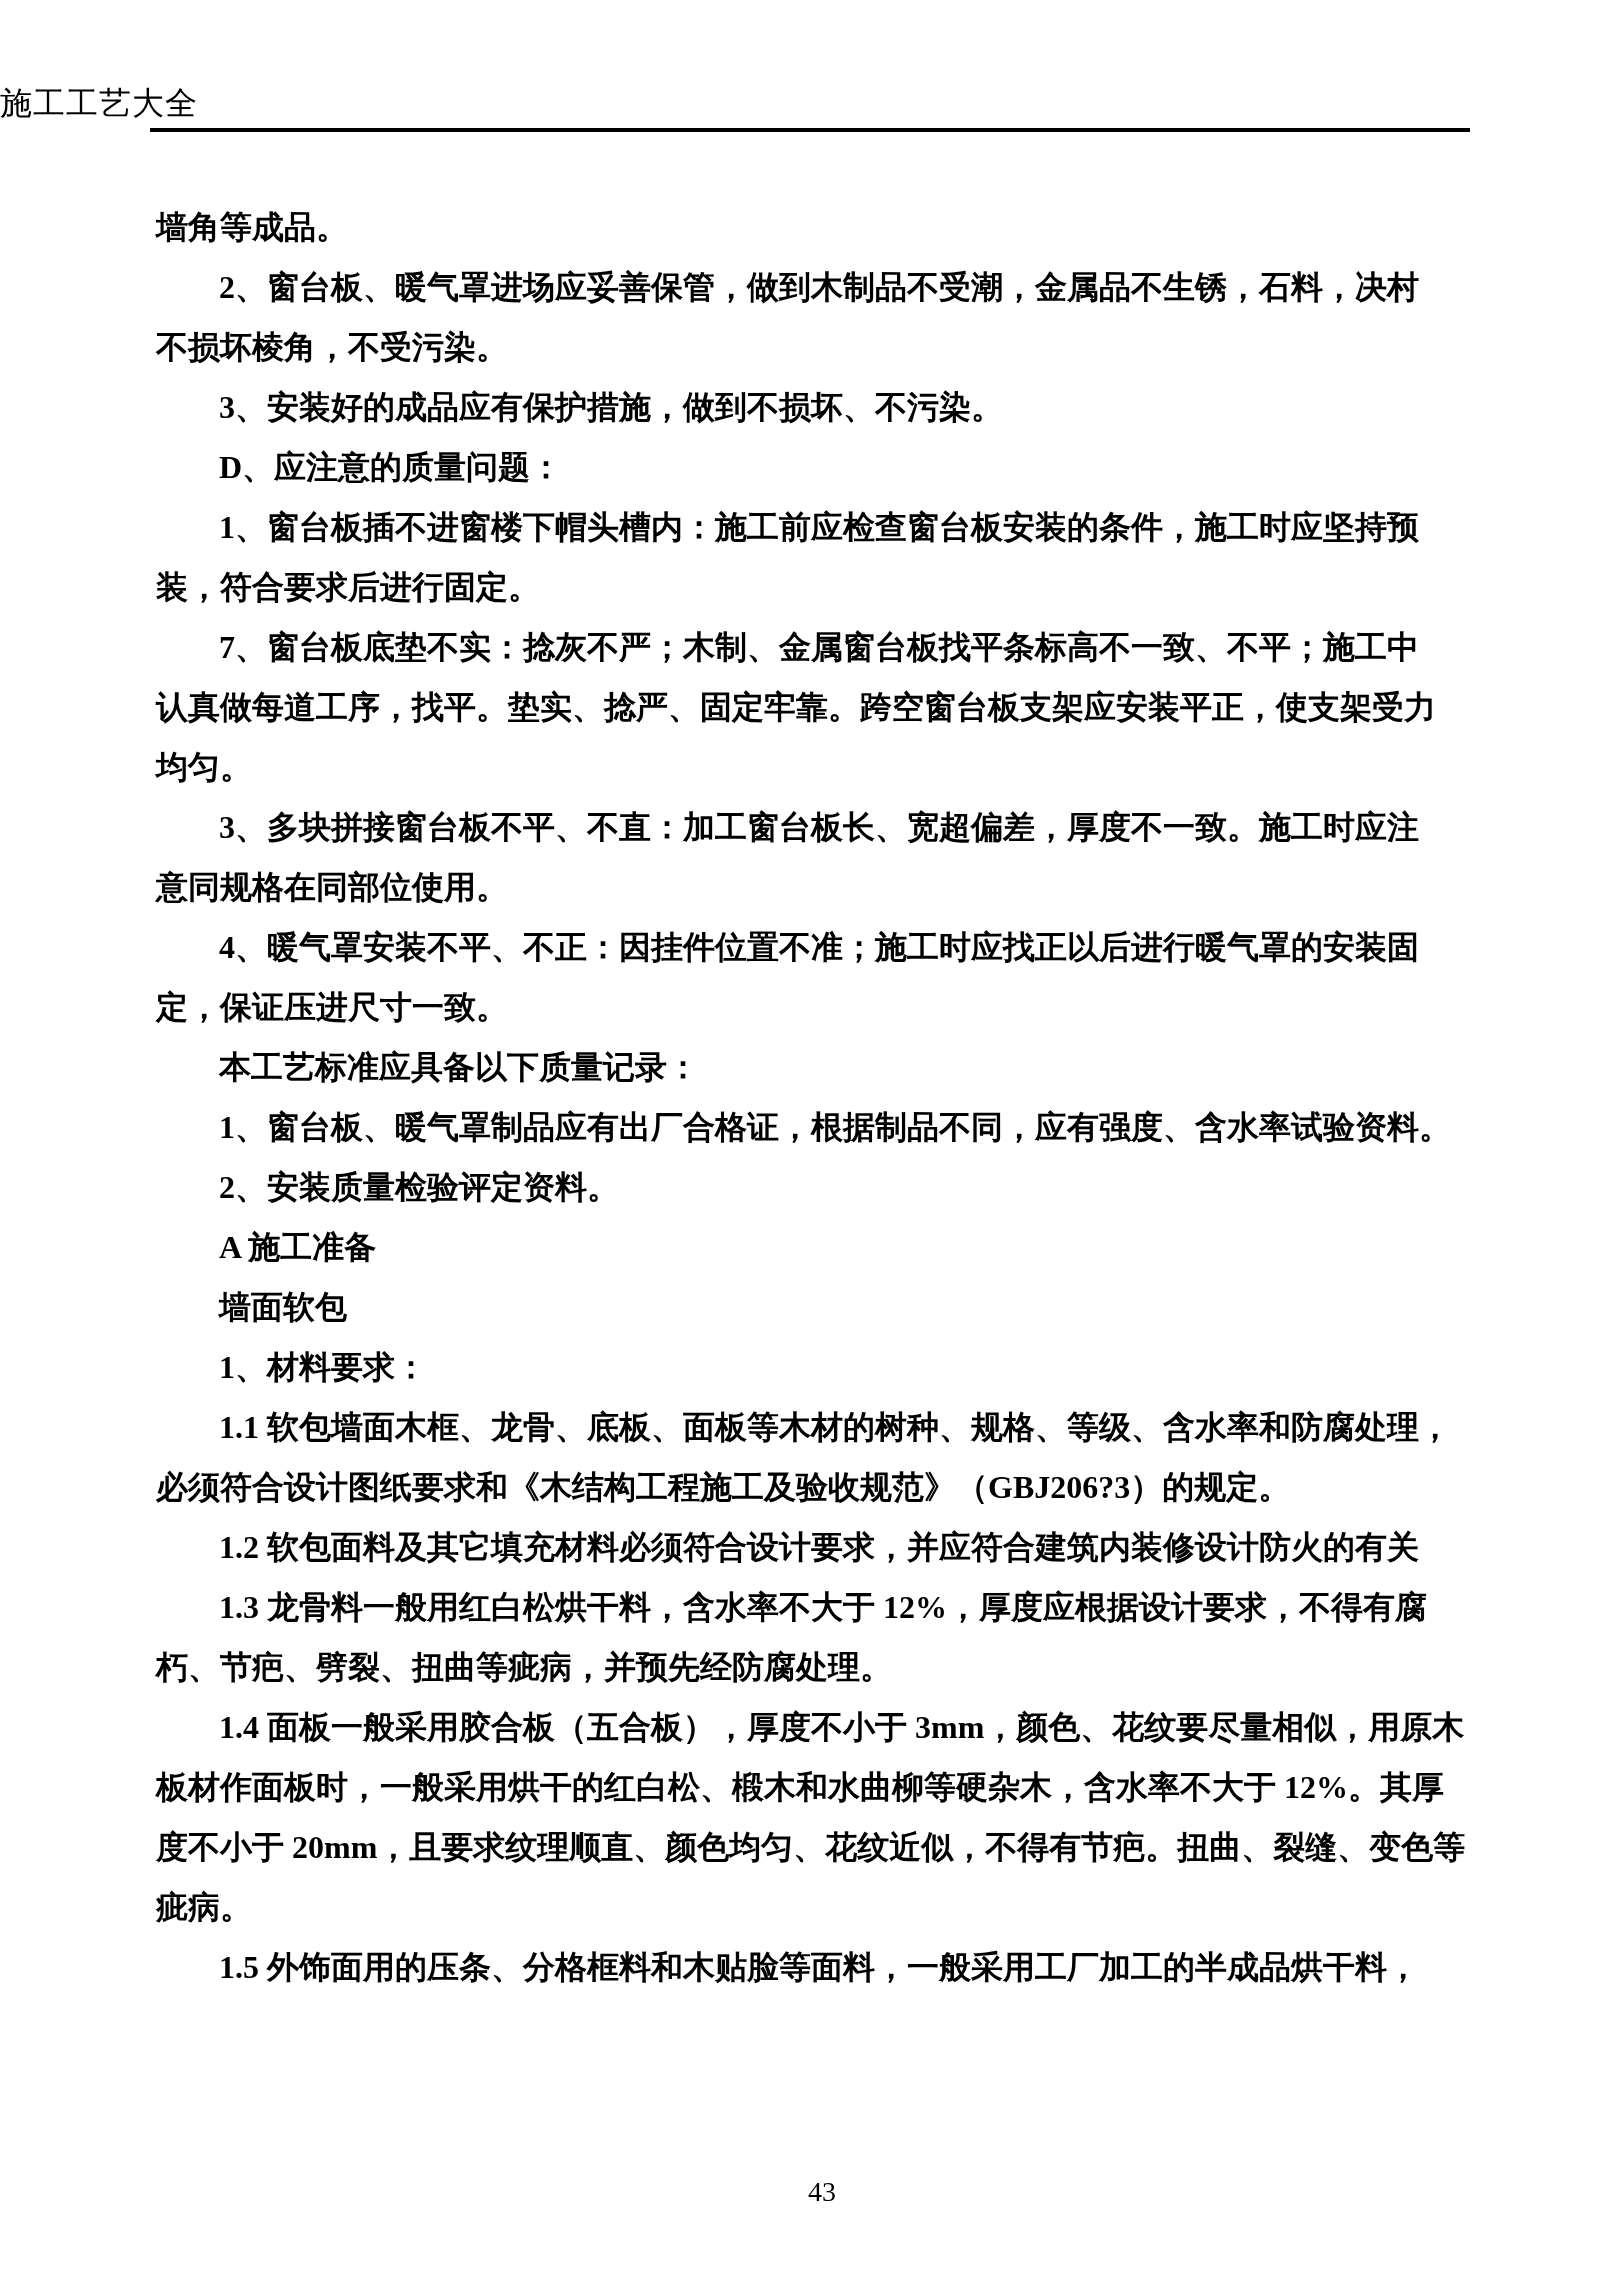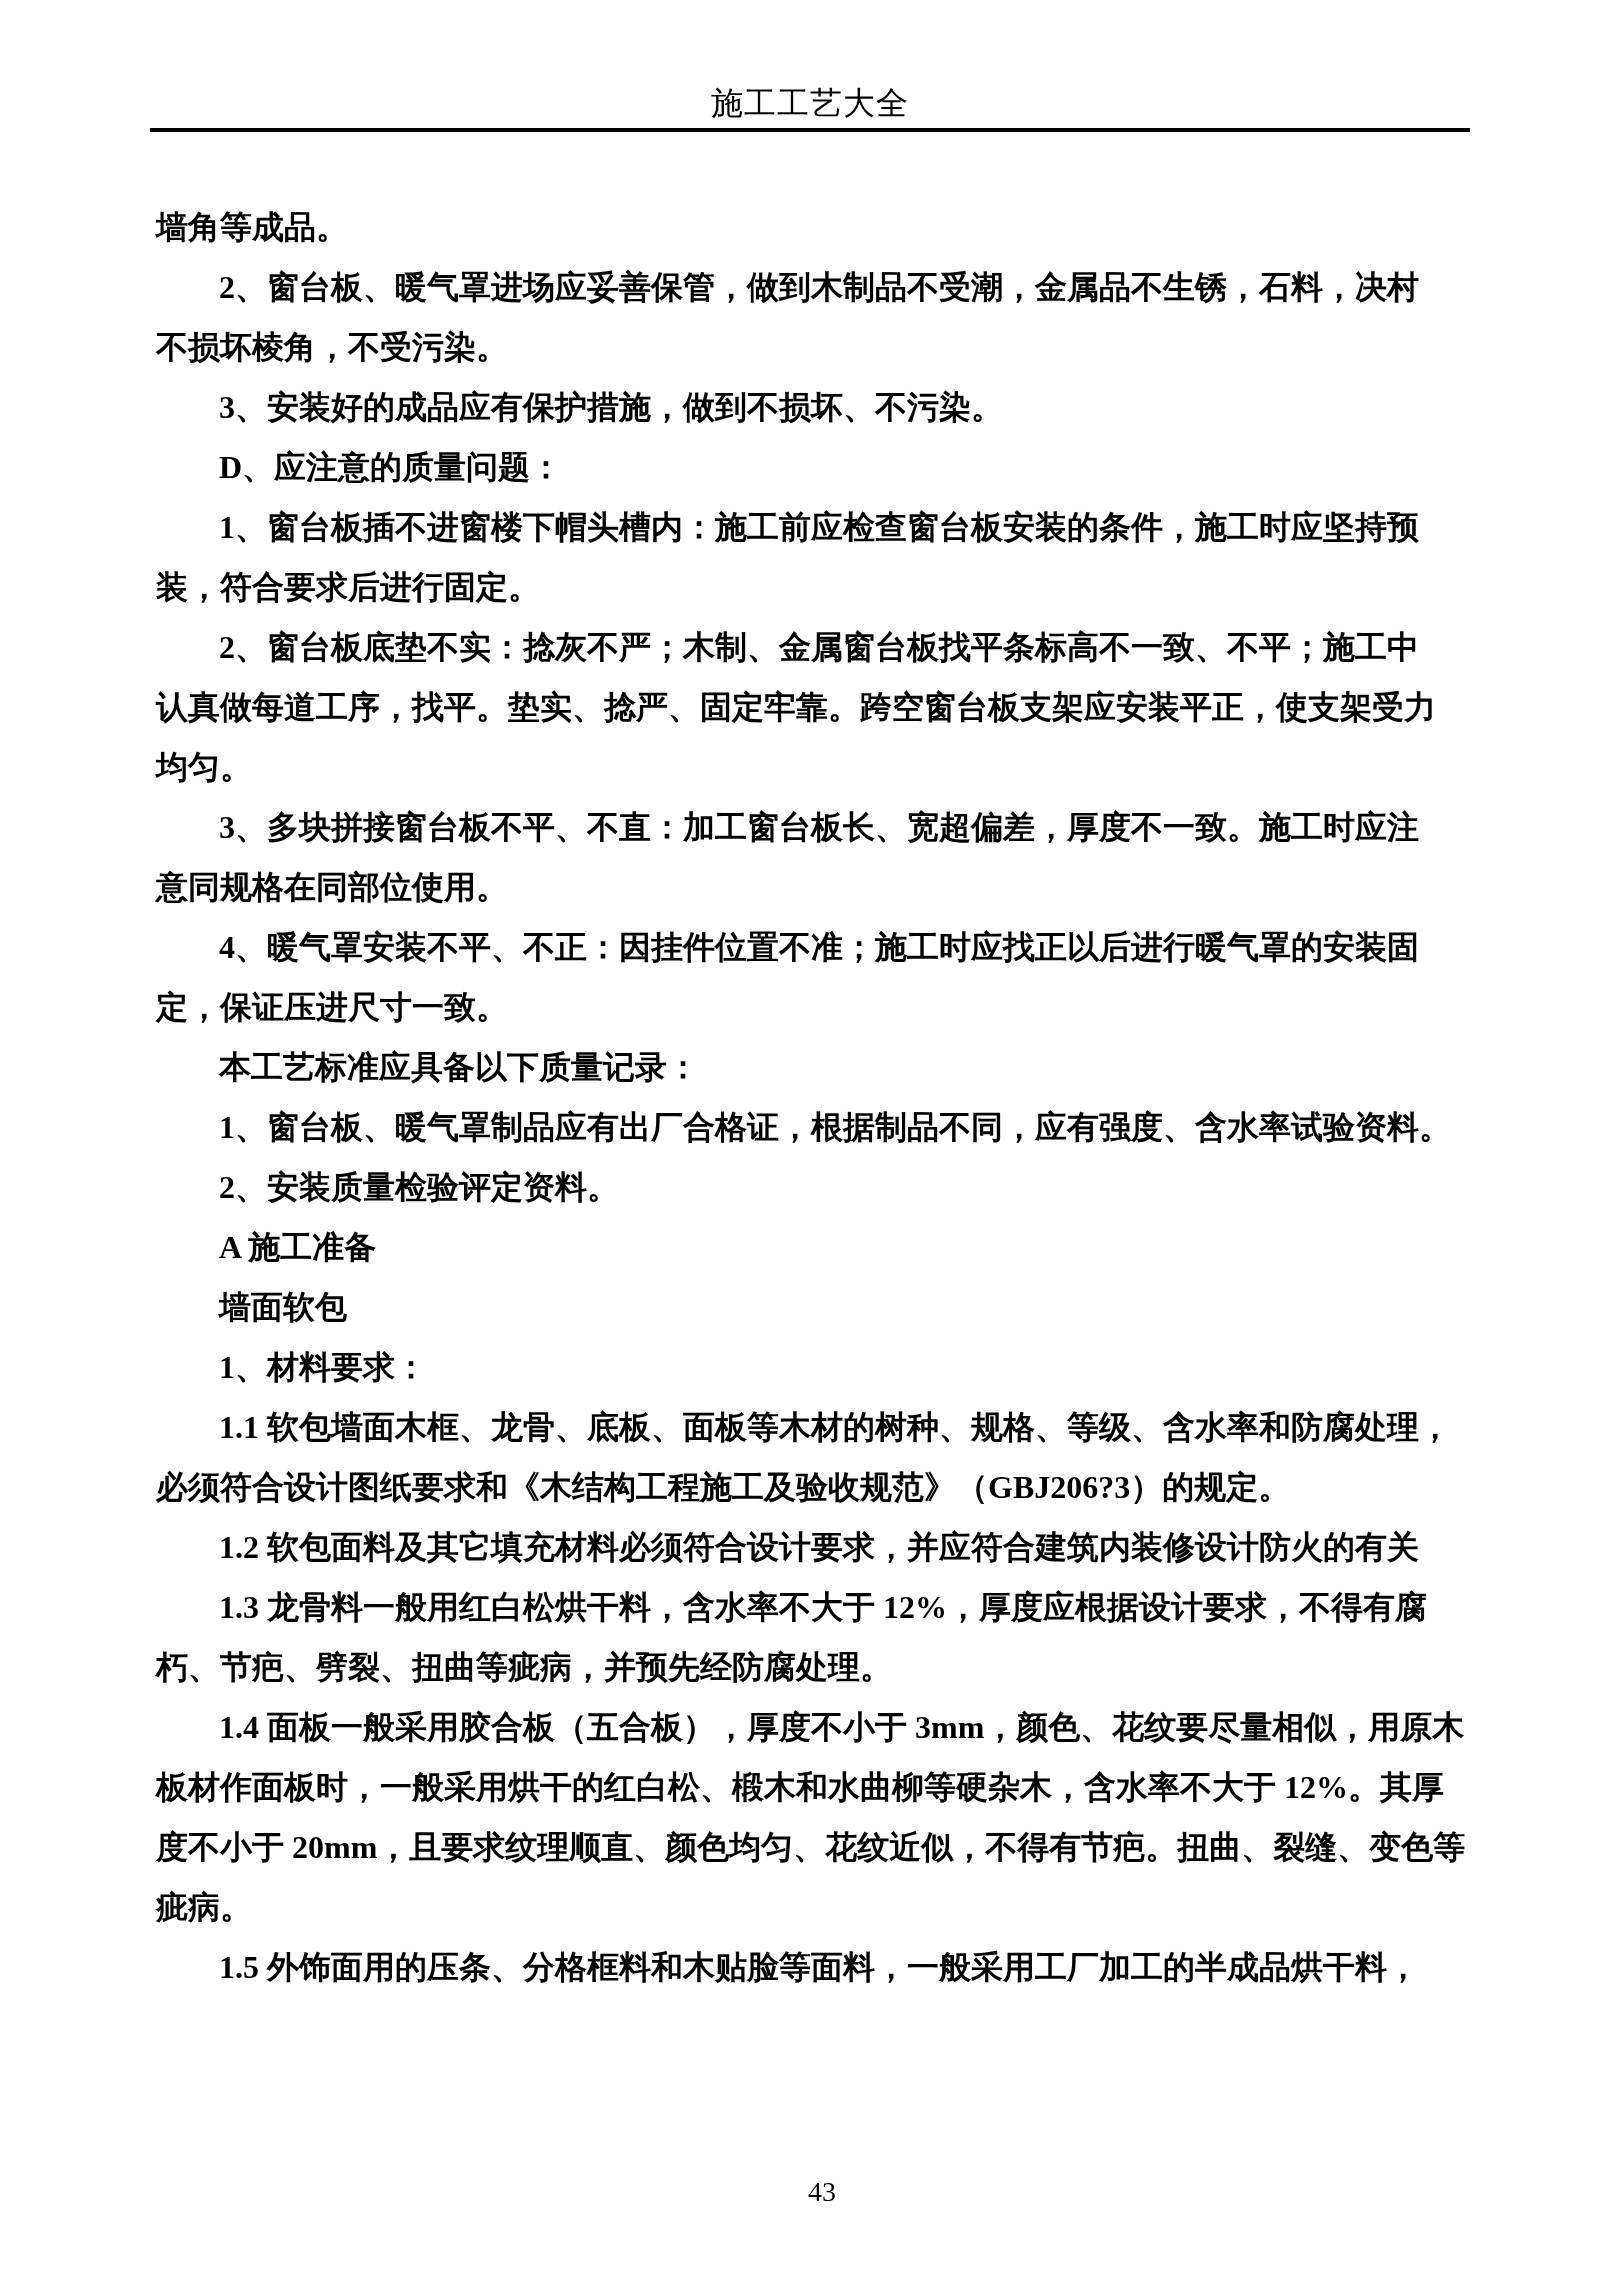--- a/index.html
+++ b/index.html
@@ -13,21 +13,20 @@
     color: #000000;
     font-family: "Liberation Serif", "DejaVu Serif", serif;
     position: relative;
     overflow: hidden;
   }
   .page-header-title {
     position: absolute;
     top: 86px;
     left: 0;
     width: 100%;
-    text-align: center;
     font-size: 32px;
     line-height: 35px;
     letter-spacing: 1px;
     white-space: pre;
   }
   .header-rule {
     position: absolute;
     left: 150px;
     top: 128px;
     width: 1320px;
@@ -69,21 +68,21 @@
 <div class="header-rule"></div>
 
 <div class="doc-body">
     <div class="line">墙角等成品。</div>
     <div class="line indent">2、窗台板、暖气罩进场应妥善保管，做到木制品不受潮，金属品不生锈，石料，决村</div>
     <div class="line">不损坏棱角，不受污染。</div>
     <div class="line indent">3、安装好的成品应有保护措施，做到不损坏、不污染。</div>
     <div class="line indent">D、应注意的质量问题：</div>
     <div class="line indent">1、窗台板插不进窗楼下帽头槽内：施工前应检查窗台板安装的条件，施工时应坚持预</div>
     <div class="line">装，符合要求后进行固定。</div>
-    <div class="line indent">2、窗台板底垫不实：捻灰不严；木制、金属窗台板找平条标高不一致、不平；施工中</div>
+    <div class="line indent">7、窗台板底垫不实：捻灰不严；木制、金属窗台板找平条标高不一致、不平；施工中</div>
     <div class="line">认真做每道工序，找平。垫实、捻严、固定牢靠。跨空窗台板支架应安装平正，使支架受力</div>
     <div class="line">均匀。</div>
     <div class="line indent">3、多块拼接窗台板不平、不直：加工窗台板长、宽超偏差，厚度不一致。施工时应注</div>
     <div class="line">意同规格在同部位使用。</div>
     <div class="line indent">4、暖气罩安装不平、不正：因挂件位置不准；施工时应找正以后进行暖气罩的安装固</div>
     <div class="line">定，保证压进尺寸一致。</div>
     <div class="line indent">本工艺标准应具备以下质量记录：</div>
     <div class="line indent">1、窗台板、暖气罩制品应有出厂合格证，根据制品不同，应有强度、含水率试验资料。</div>
     <div class="line indent">2、安装质量检验评定资料。</div>
     <div class="line indent">A 施工准备</div>

